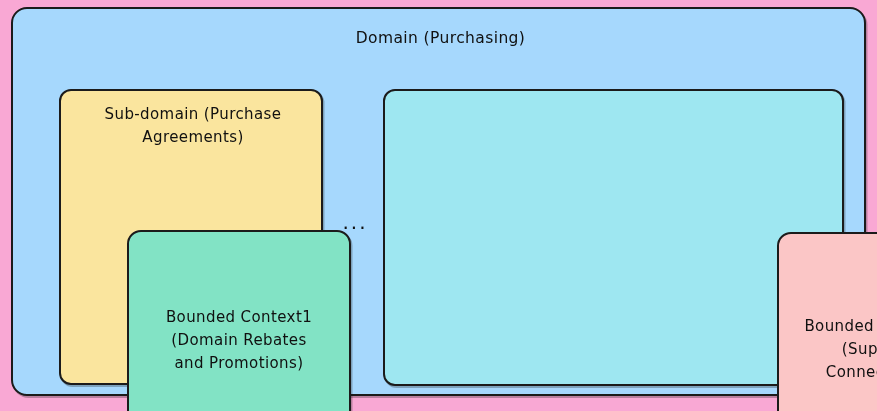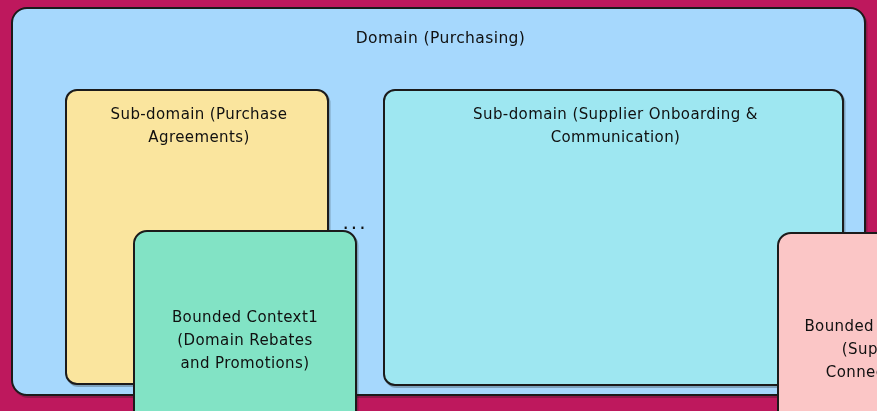--- a/index.html
+++ b/index.html
@@ -10,21 +10,21 @@
   body {
     width: 877px;
     height: 411px;
     font-family: "DejaVu Sans", sans-serif;
     overflow: hidden;
   }
   #canvas {
     position: relative;
     width: 877px;
     height: 411px;
-    background: #be185d;
+    background: #f9a8d4;
   }
 
   
   .box {
     position: absolute;
     box-sizing: border-box;
     border: 2.4px solid #1b1b1b;
     border-radius: 12px;
     box-shadow: 1.5px 2px 0 rgba(20,20,20,0.28);
   }
@@ -37,21 +37,20 @@
     background: #a6d8fd;
     border-radius: 16px;
   }
 
   .subdomain-left {
     left: 46px;
     top: 80px;
     width: 264px;
     height: 296px;
     background: #fae59e;
-    margin-left: 6px;
   }
 
   .subdomain-right {
     left: 370px;
     top: 80px;
     width: 461px;
     height: 297px;
     background: #9ee7f1;
   }
 
@@ -144,22 +143,20 @@
 Agreements)</div>
 
       <div class="box bc-mint">
         <div class="label bc-label bc-mint-label">Bounded Context1
 (Domain Rebates
 and Promotions)</div>
       </div>
     </div>
 
     <div class="box subdomain-right">
-      <div class="label subdomain-right-title">Sub-domain (Supplier Onboarding &amp;
-Communication)</div>
 
       <div class="box bc-pink">
         <div class="label bc-label bc-pink-label">Bounded Context1
 (Supplier
 Connections)</div>
       </div>
 
     </div>
 
   </div>

